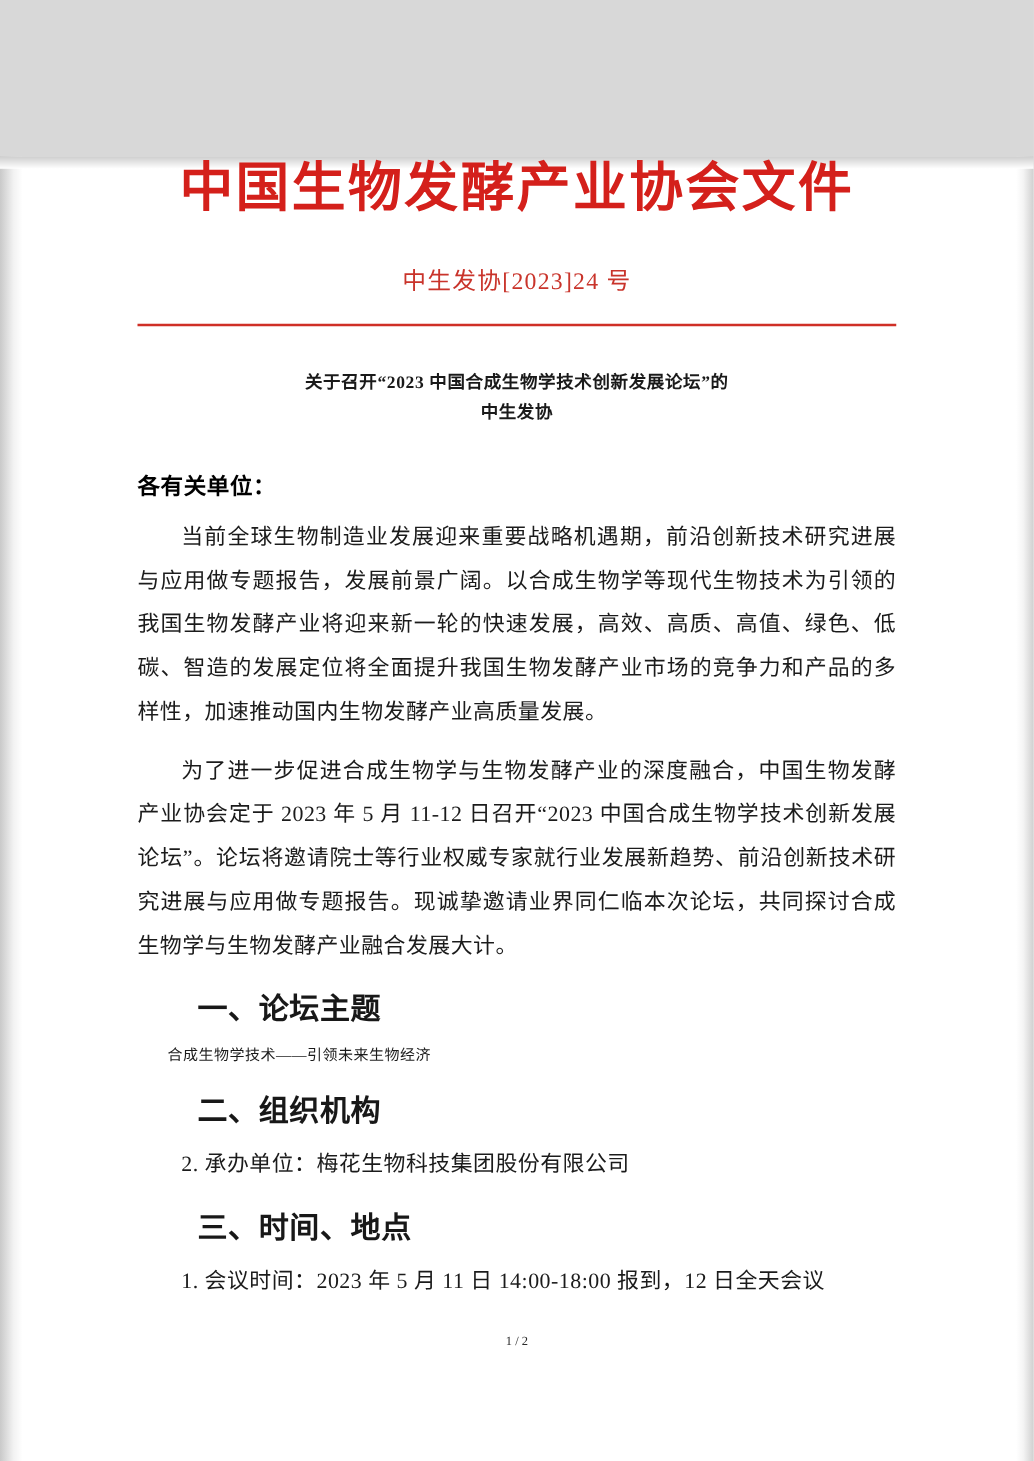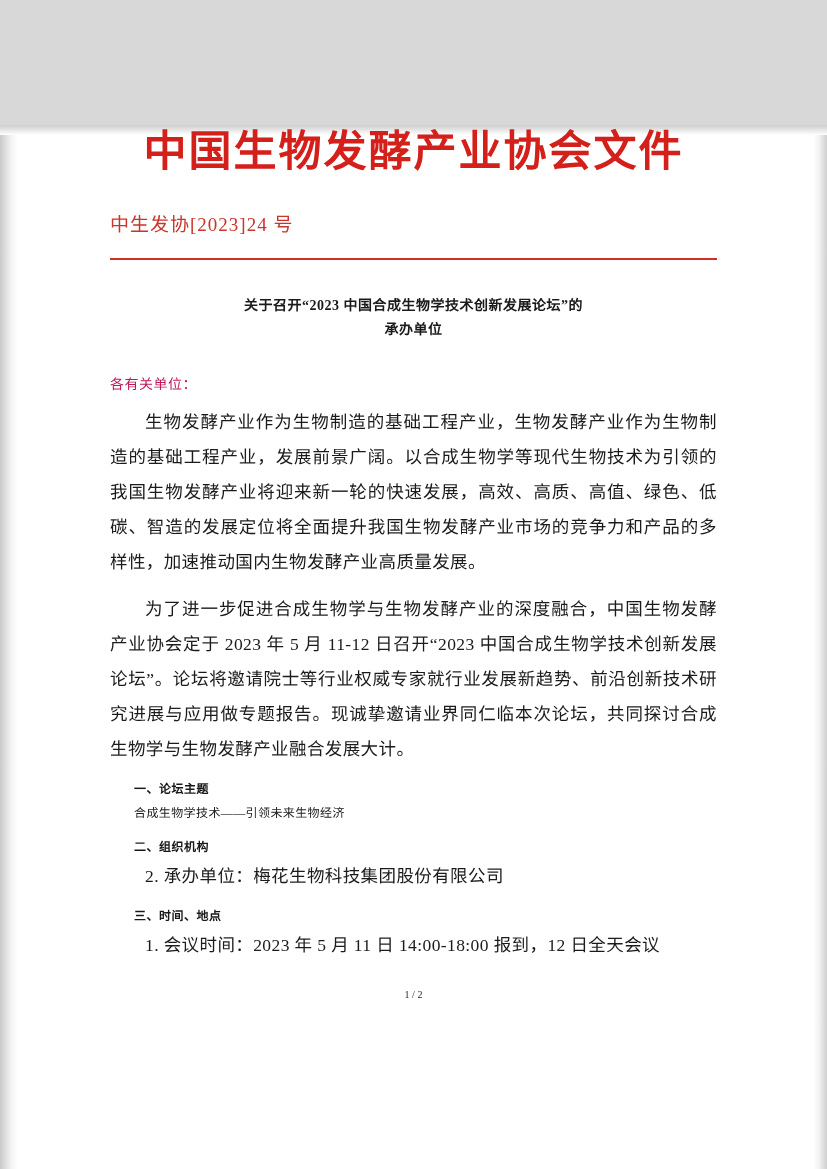--- a/index.html
+++ b/index.html
@@ -57,21 +57,21 @@
     font-family: "DejaVu Serif", "Liberation Serif", serif;
     font-weight: bold;
     font-size: 43px;
     letter-spacing: 2px;
     line-height: 1.25;
     white-space: nowrap;
   }
 
   .doc-number {
     margin-top: 30px;
-    text-align: left;
+    text-align: center;
     color: #c9342b;
     font-size: 19px;
     letter-spacing: 1px;
   }
 
   .red-rule {
     margin: 22px 0 0 0;
     height: 2px;
     background: #cf2f26;
   }
@@ -84,39 +84,39 @@
     color: #1a1a1a;
     line-height: 1.75;
     letter-spacing: 0.5px;
   }
   .subject .line2 {
     display: block;
   }
 
   .salutation {
     margin-top: 30px;
-    font-size: 14px;
-    font-weight: normal;
-    color: #be185d;
+    font-size: 18px;
+    font-weight: bold;
+    color: #000000;
     letter-spacing: 0.5px;
   }
 
   .para {
     margin-top: 12px;
     font-size: 17.5px;
     line-height: 2.0;
     color: #1b1b1b;
     text-align: justify;
     text-indent: 2em;
     letter-spacing: 0.4px;
   }
 
   .section-head {
     margin-top: 10px;
-    font-size: 12px;
+    font-size: 24px;
     line-height: 2.0;
     color: #181818;
     font-weight: bold;
     text-indent: 2em;
     letter-spacing: 0.5px;
   }
 
   .item {
     font-size: 17.5px;
     line-height: 2.0;
@@ -151,26 +151,26 @@
   <div class="content">
 
     <div class="doc-title">中国生物发酵产业协会文件</div>
 
     <div class="doc-number">中生发协[2023]24 号</div>
 
     <div class="red-rule"></div>
 
     <div class="subject">
       <span>关于召开“2023 中国合成生物学技术创新发展论坛”的</span>
-      <span class="line2">承办单位</span>
+      <span class="line2">中生发协</span>
     </div>
 
     <div class="salutation">各有关单位：</div>
 
-    <div class="para">生物发酵产业作为生物制造的基础工程产业，生物发酵产业作为生物制造的基础工程产业，发展前景广阔。以合成生物学等现代生物技术为引领的我国生物发酵产业将迎来新一轮的快速发展，高效、高质、高值、绿色、低碳、智造的发展定位将全面提升我国生物发酵产业市场的竞争力和产品的多样性，加速推动国内生物发酵产业高质量发展。</div>
+    <div class="para">当前全球生物制造业发展迎来重要战略机遇期，前沿创新技术研究进展与应用做专题报告，发展前景广阔。以合成生物学等现代生物技术为引领的我国生物发酵产业将迎来新一轮的快速发展，高效、高质、高值、绿色、低碳、智造的发展定位将全面提升我国生物发酵产业市场的竞争力和产品的多样性，加速推动国内生物发酵产业高质量发展。</div>
     <div class="para">为了进一步促进合成生物学与生物发酵产业的深度融合，中国生物发酵产业协会定于 2023 年 5 月 11-12 日召开“2023 中国合成生物学技术创新发展论坛”。论坛将邀请院士等行业权威专家就行业发展新趋势、前沿创新技术研究进展与应用做专题报告。现诚挚邀请业界同仁临本次论坛，共同探讨合成生物学与生物发酵产业融合发展大计。</div>
 
     <div class="section-head">一、论坛主题</div>
     <div class="plain-line">合成生物学技术——引领未来生物经济</div>
 
     <div class="section-head">二、组织机构</div>
     <div class="item">2. 承办单位：梅花生物科技集团股份有限公司</div>
 
     <div class="section-head">三、时间、地点</div>
     <div class="item">1. 会议时间：2023 年 5 月 11 日 14:00-18:00 报到，12 日全天会议</div>

